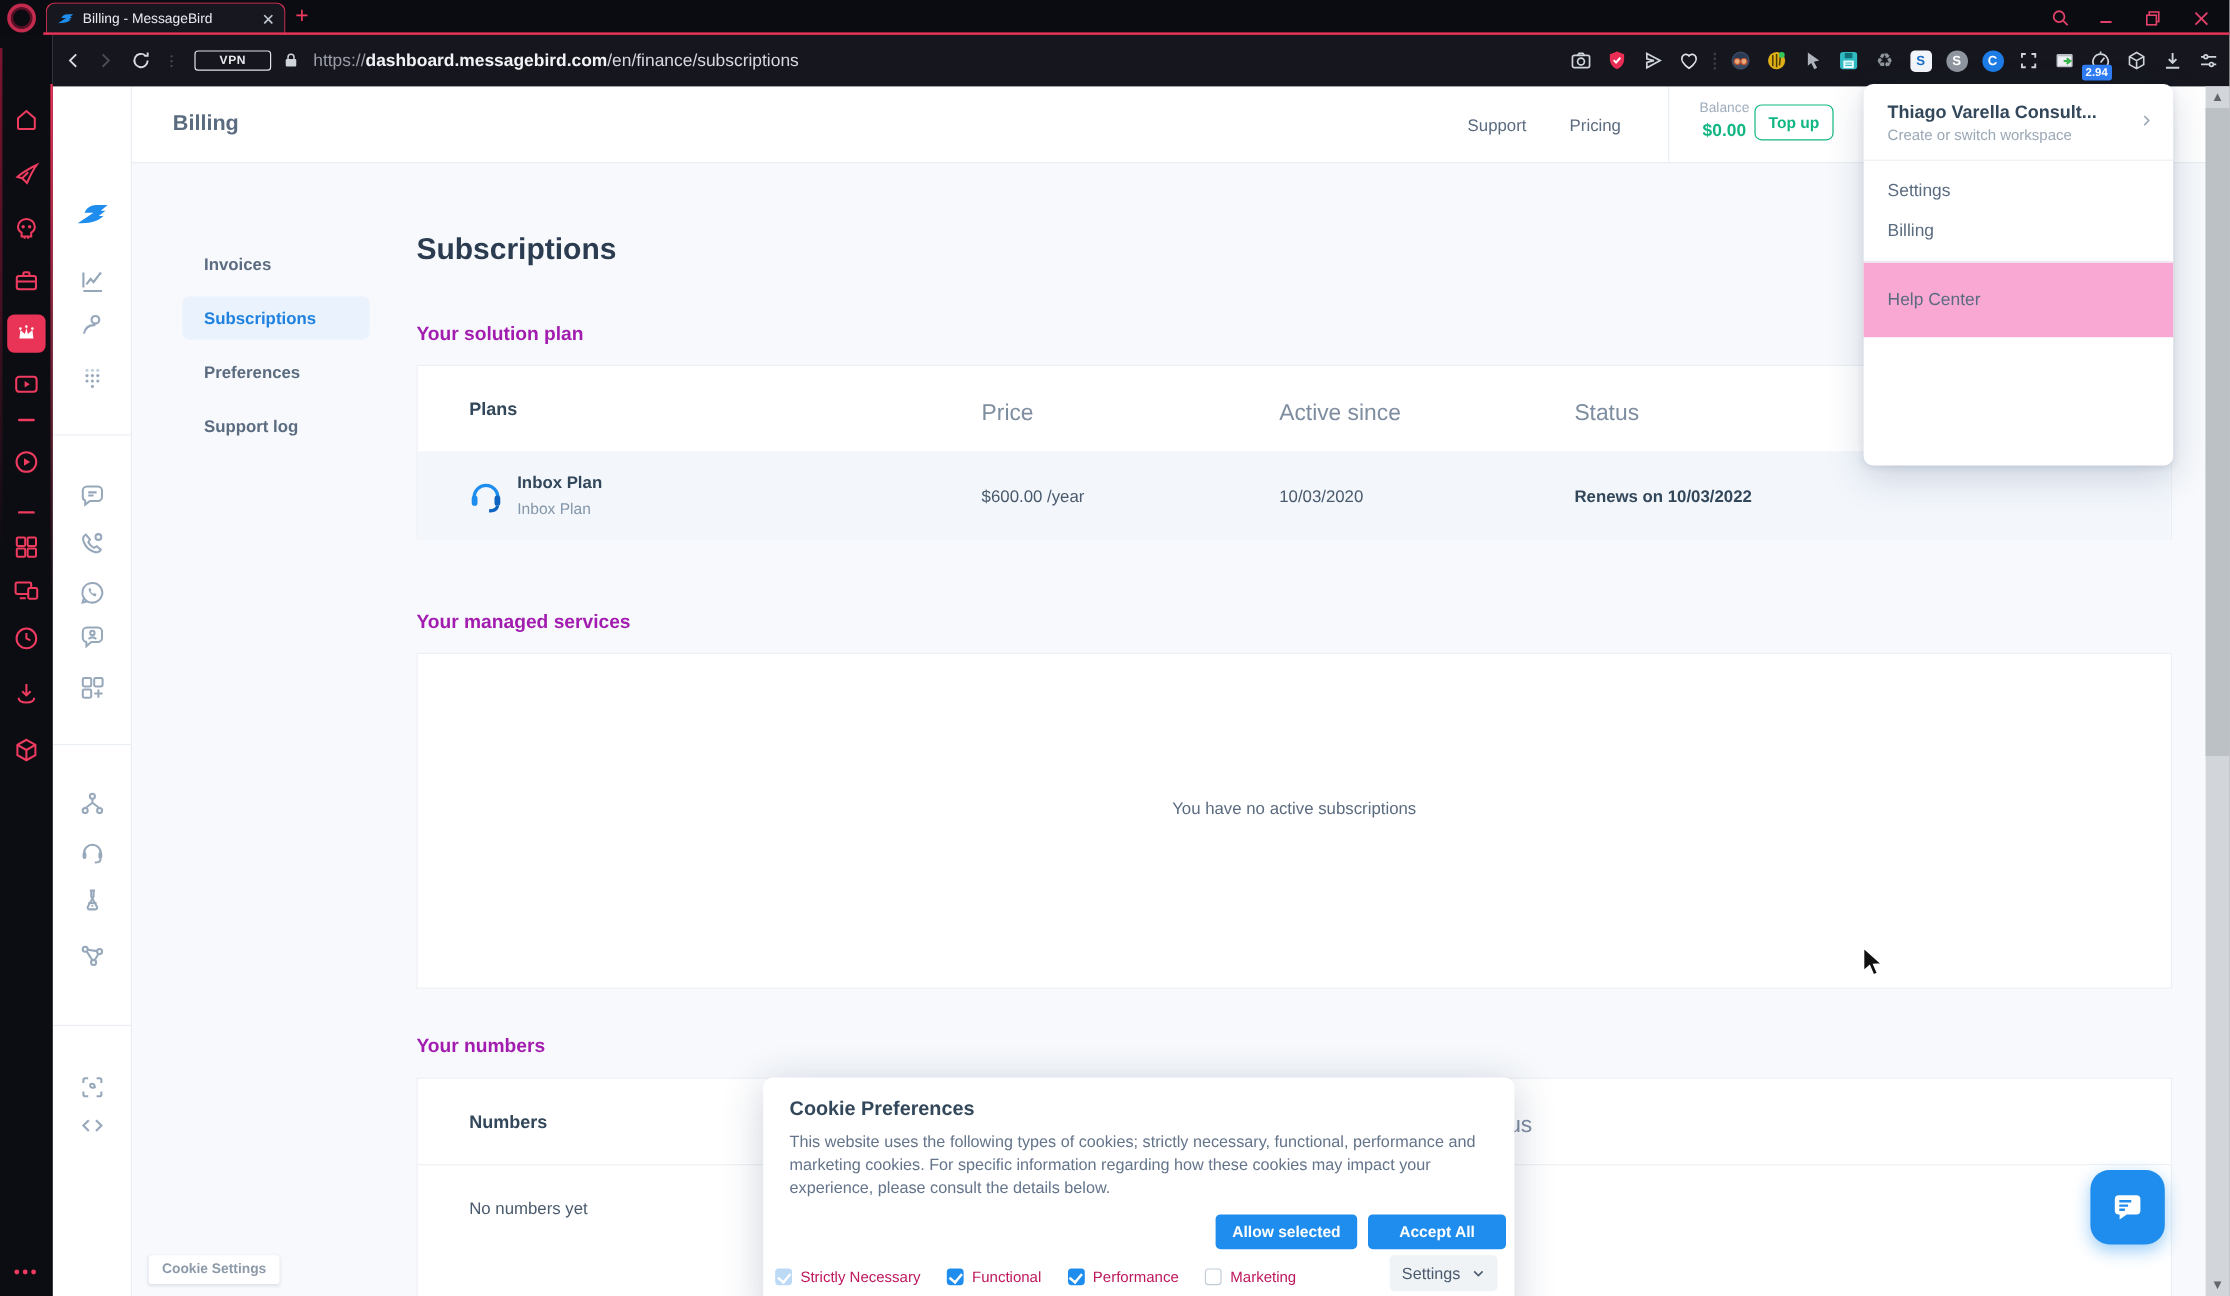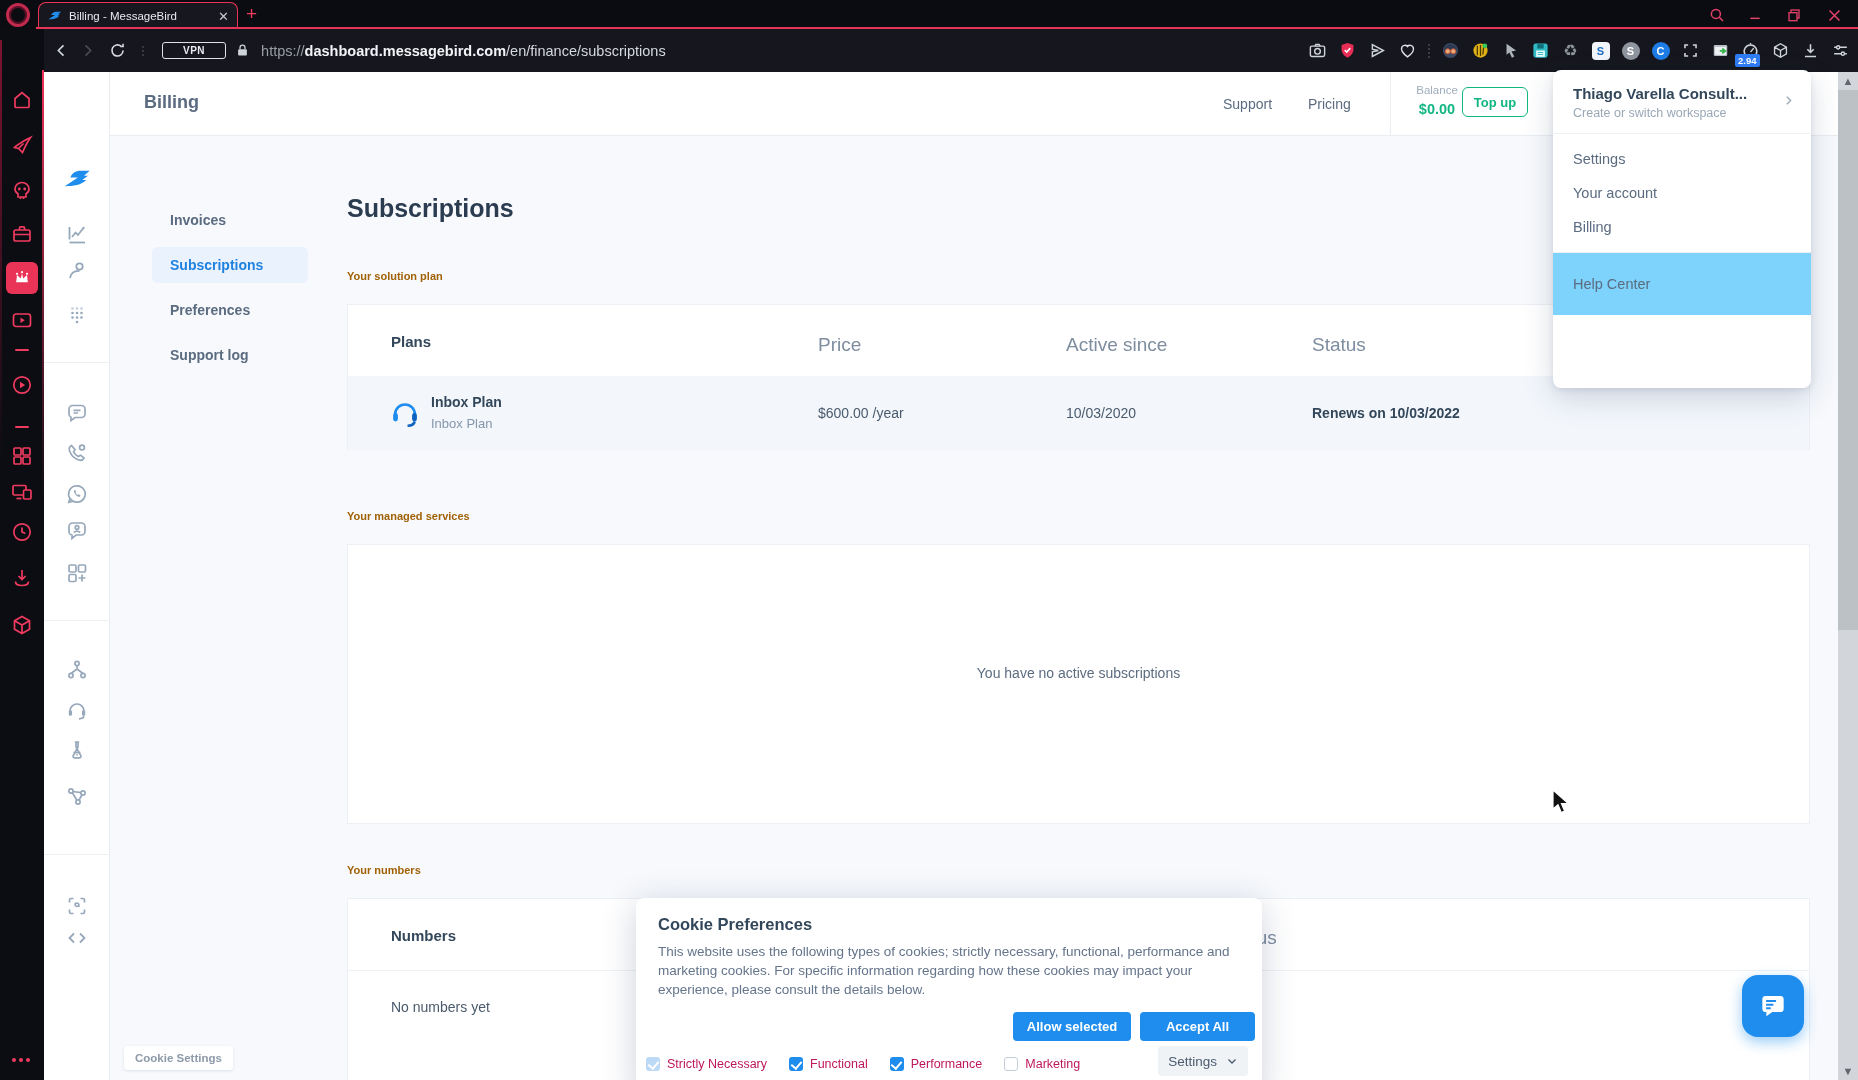--- a/index.html
+++ b/index.html
@@ -68,40 +68,40 @@
     border-radius:6px; color:#12b683; font-size:13px; font-weight:bold; background:#fff;
     display:flex; align-items:center; justify-content:center; }
 
   
   #content { position:absolute; left:110px; top:136px; width:1728px; bottom:0; background:#f7f9fc; z-index:1; }
   .sidenav { position:absolute; left:42px; top:66px; width:156px; }
   .sn-item { padding:10px 18px; font-size:14px; font-weight:bold; color:#5b6b80; margin-bottom:9px; border-radius:6px; }
   .sn-item.active { background:#e9f2fd; color:#2082e0; }
   .main { position:absolute; left:237px; top:0; width:1463px; }
   .pg-title { position:absolute; top:58px; font-size:25px; font-weight:bold; color:#2b3b50; }
-  .sec-h { position:absolute; font-size:11px; font-weight:bold; color:#a16207; }
+  .sec-h { position:absolute; font-size:16px; font-weight:bold; color:#a21caf; }
   .card { position:absolute; left:0; width:1463px; background:#fff; border:1px solid #eceff4; }
   .th { position:absolute; font-size:19px; color:#7e8da0; }
   .th.strong { font-size:15px; font-weight:bold; color:#33475b; }
   .plan-row { position:absolute; left:0; top:71px; width:1461px; height:74px; background:#f3f7fc; }
   .cell { position:absolute; font-size:14px; color:#4a5a6d; }
   .cell.bold { font-weight:bold; color:#33475b; }
   .cell.sub { color:#8496a9; font-size:13px; }
   .empty-center { position:absolute; left:0; width:100%; text-align:center; font-size:14px; color:#5b6b80; }
 
   
   #acct { position:absolute; left:1553px; top:70px; width:258px; height:318px; background:#fff; z-index:12;
     border-radius:8px; box-shadow:0 10px 30px rgba(30,50,90,.18), 0 2px 6px rgba(30,50,90,.10); }
   .ac-head { padding:15px 20px 13px; position:relative; }
   .ac-name { font-size:15px; font-weight:bold; color:#33475b; }
   .ac-sub { font-size:12.5px; color:#9aa8b6; margin-top:4px; }
   .ac-chev { position:absolute; right:16px; top:24px; color:#9aa8b6; }
   .ac-sec { border-top:1px solid #eef1f5; padding:8px 0; }
   .ac-item { padding:9px 20px; font-size:14.5px; color:#5b6b80; position:relative; }
-  .ac-help { background:#7dd3fc; }
+  .ac-help { background:#f9a8d4; }
   .ac-exit { position:absolute; right:18px; top:9px; color:#8b99a9; }
 
   
   #cookie { position:absolute; left:636px; top:898px; width:626px; height:200px; background:#fff; z-index:10;
     border-radius:8px 8px 0 0; box-shadow:0 6px 34px rgba(30,50,90,.22); }
   .ck-title { position:absolute; left:22px; top:17px; font-size:16.5px; font-weight:bold; color:#33475b; }
   .ck-body { position:absolute; left:22px; top:44px; width:584px; font-size:13.5px; line-height:19px; color:#64748b; }
   .ck-btn { position:absolute; top:114px; height:29px; background:#1f8ded; border:none; border-radius:4px;
     color:#fff; font-size:13px; font-weight:bold; font-family:inherit; }
   .ck-row { position:absolute; left:10px; top:150px; width:606px; height:32px; display:flex; align-items:center; }
@@ -519,21 +519,20 @@
   <div id="acct">
     <div class="ac-head">
       <div class="ac-name">Thiago Varella Consult...</div>
       <div class="ac-sub">Create or switch workspace</div>
       <svg class="ac-chev" width="13" height="13" viewBox="0 0 24 24" fill="none" stroke="currentColor" stroke-width="2.4">
           <path d="M9 5 L16 12 L9 19"></path>
         </svg>
     </div>
     <div class="ac-sec">
       <div class="ac-item">Settings</div>
-      <div class="ac-item">Your account</div>
       <div class="ac-item">Billing</div>
     </div>
     <div class="ac-sec ac-help" style="padding:14px 0">
       <div class="ac-item">Help Center</div>
     </div>
   </div>
 
   <div id="cookie">
     <div class="ck-title">Cookie Preferences</div>
     <div class="ck-body">This website uses the following types of cookies; strictly necessary, functional, performance and marketing cookies. For specific information regarding how these cookies may impact your experience, please consult the details below.</div>

